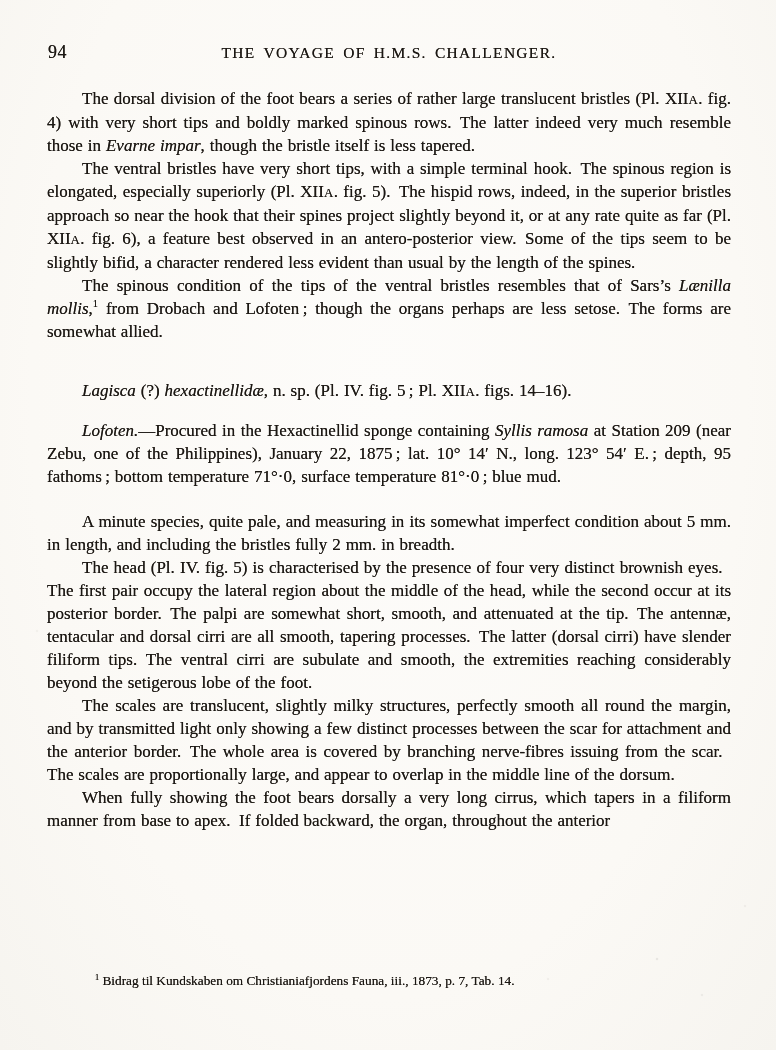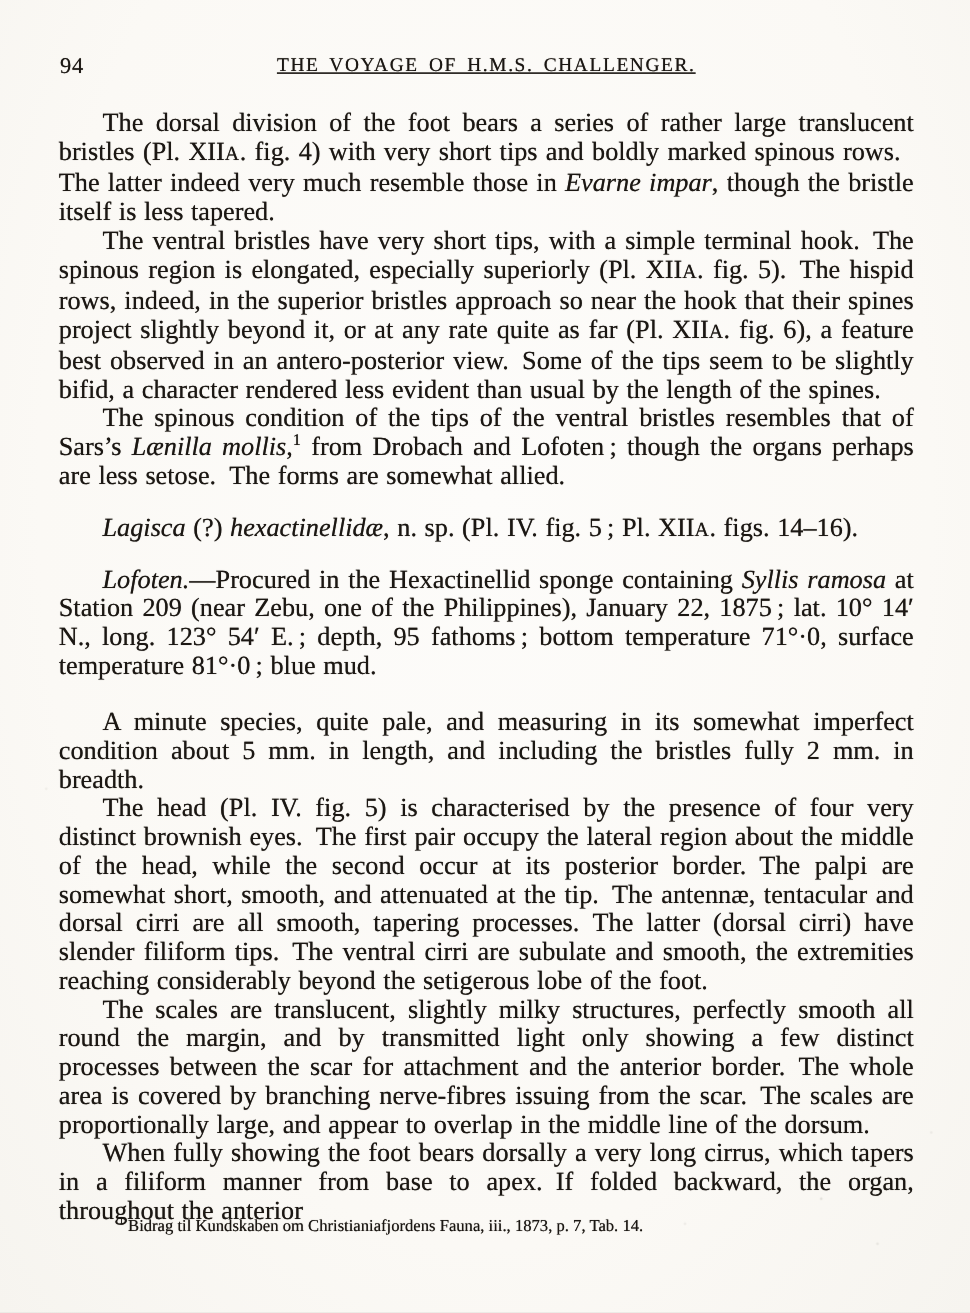--- a/index.html
+++ b/index.html
@@ -48,37 +48,36 @@
     letter-spacing: 0.5px;
   }
   .running-title {
     margin: 0;
     font-size: 15.5px;
     font-weight: normal;
     text-align: center;
     letter-spacing: 1.3px;
     word-spacing: 3px;
     line-height: 22px;
-    text-decoration: underline;
   }
   .text-block {
     position: absolute;
     top: 87px;
     left: 47px;
     width: 684px;
-    font-size: 21px;
+    font-size: 17px;
     line-height: 23px;
     text-align: justify;
     word-spacing: 0.04em;
   }
   .text-block p {
     margin: 0;
     text-indent: 35px;
   }
-  .text-block p.gap-large { margin-top: 19px; }
+  .text-block p.gap-large { margin-top: 36px; }
   .text-block p.gap-med   { margin-top: 16px; }
   .text-block p.gap-small { margin-top: 22px; }
   .species-heading { text-align: left; }
   .i  { font-style: italic; }
   .sc { font-size: 0.76em; letter-spacing: 0.4px; }
   sup {
     font-size: 0.62em;
     line-height: 0;
     vertical-align: super;
   }

